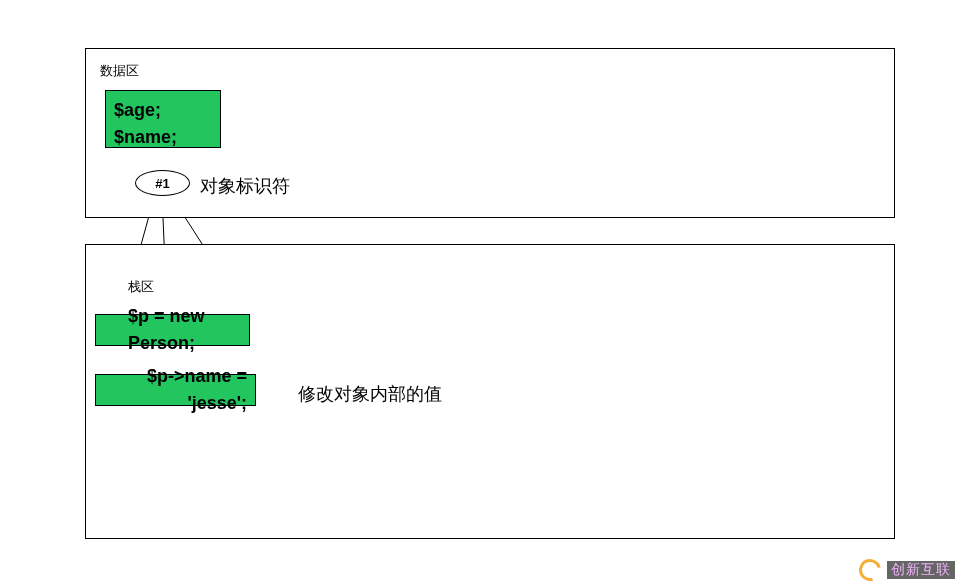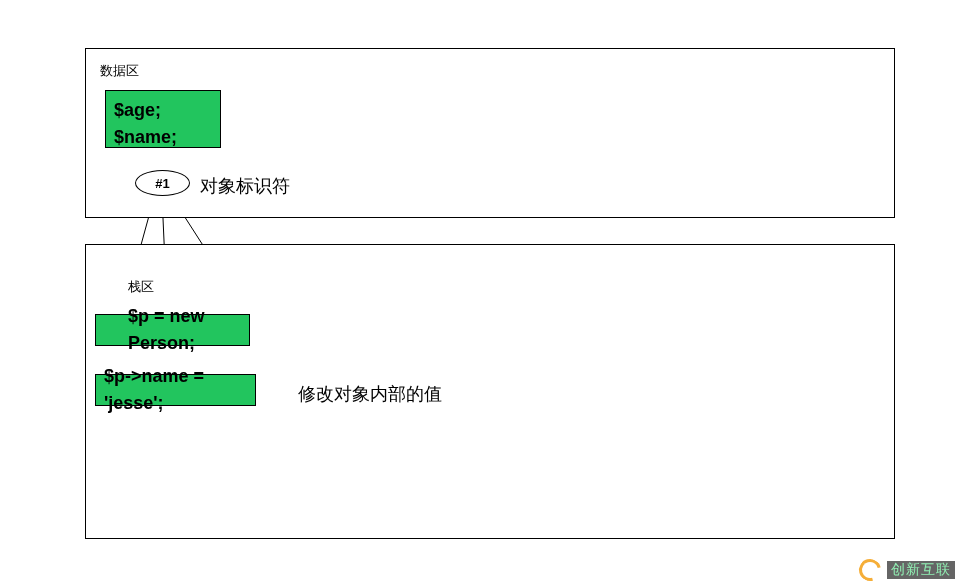--- a/index.html
+++ b/index.html
@@ -67,21 +67,21 @@
   }
   .watermark .logo-c {
     width: 22px; height: 22px;
     border: 3px solid #f5a623;
     border-right-color: transparent;
     border-radius: 50%;
     transform: rotate(30deg);
     position: relative;
   }
   .watermark .txt {
-    color: #86efac;
+    color: #f0abfc;
     background: #555;
     padding: 0 4px;
     font-size: 14px;
     letter-spacing: 1px;
   }
 </style>
 </head>
 <body>
 
 <svg class="lines">
@@ -110,21 +110,21 @@
 </div>
 <div class="annot" style="left:200px; top:174px;">对象标识符</div>
 
 <div class="region" style="left:85px; top:244px; width:810px; height:295px;"></div>
 <div class="region-label" style="left:106px; top:278px;margin-left:22px;">栈区</div>
 
 <div class="box" style="left:95px; top:314px; width:155px; height:32px; display:flex; align-items:center;padding-left:32px;">
   <span>$p = new Person;</span>
 </div>
 
-<div class="box" style="left:95px; top:374px; width:161px; height:32px; display:flex; align-items:center;">
+<div class="box" style="left:95px; top:374px; width:161px; height:32px; display:flex; align-items:center;text-align:right;">
   <span>$p-&gt;name = 'jesse';</span>
 </div>
 
 <div class="annot" style="left:298px; top:382px;font-family:Liberation Mono, monospace;">修改对象内部的值</div>
 
 <div class="watermark">
   <div class="logo-c"></div>
   <div class="txt">创新互联</div>
 </div>
 

